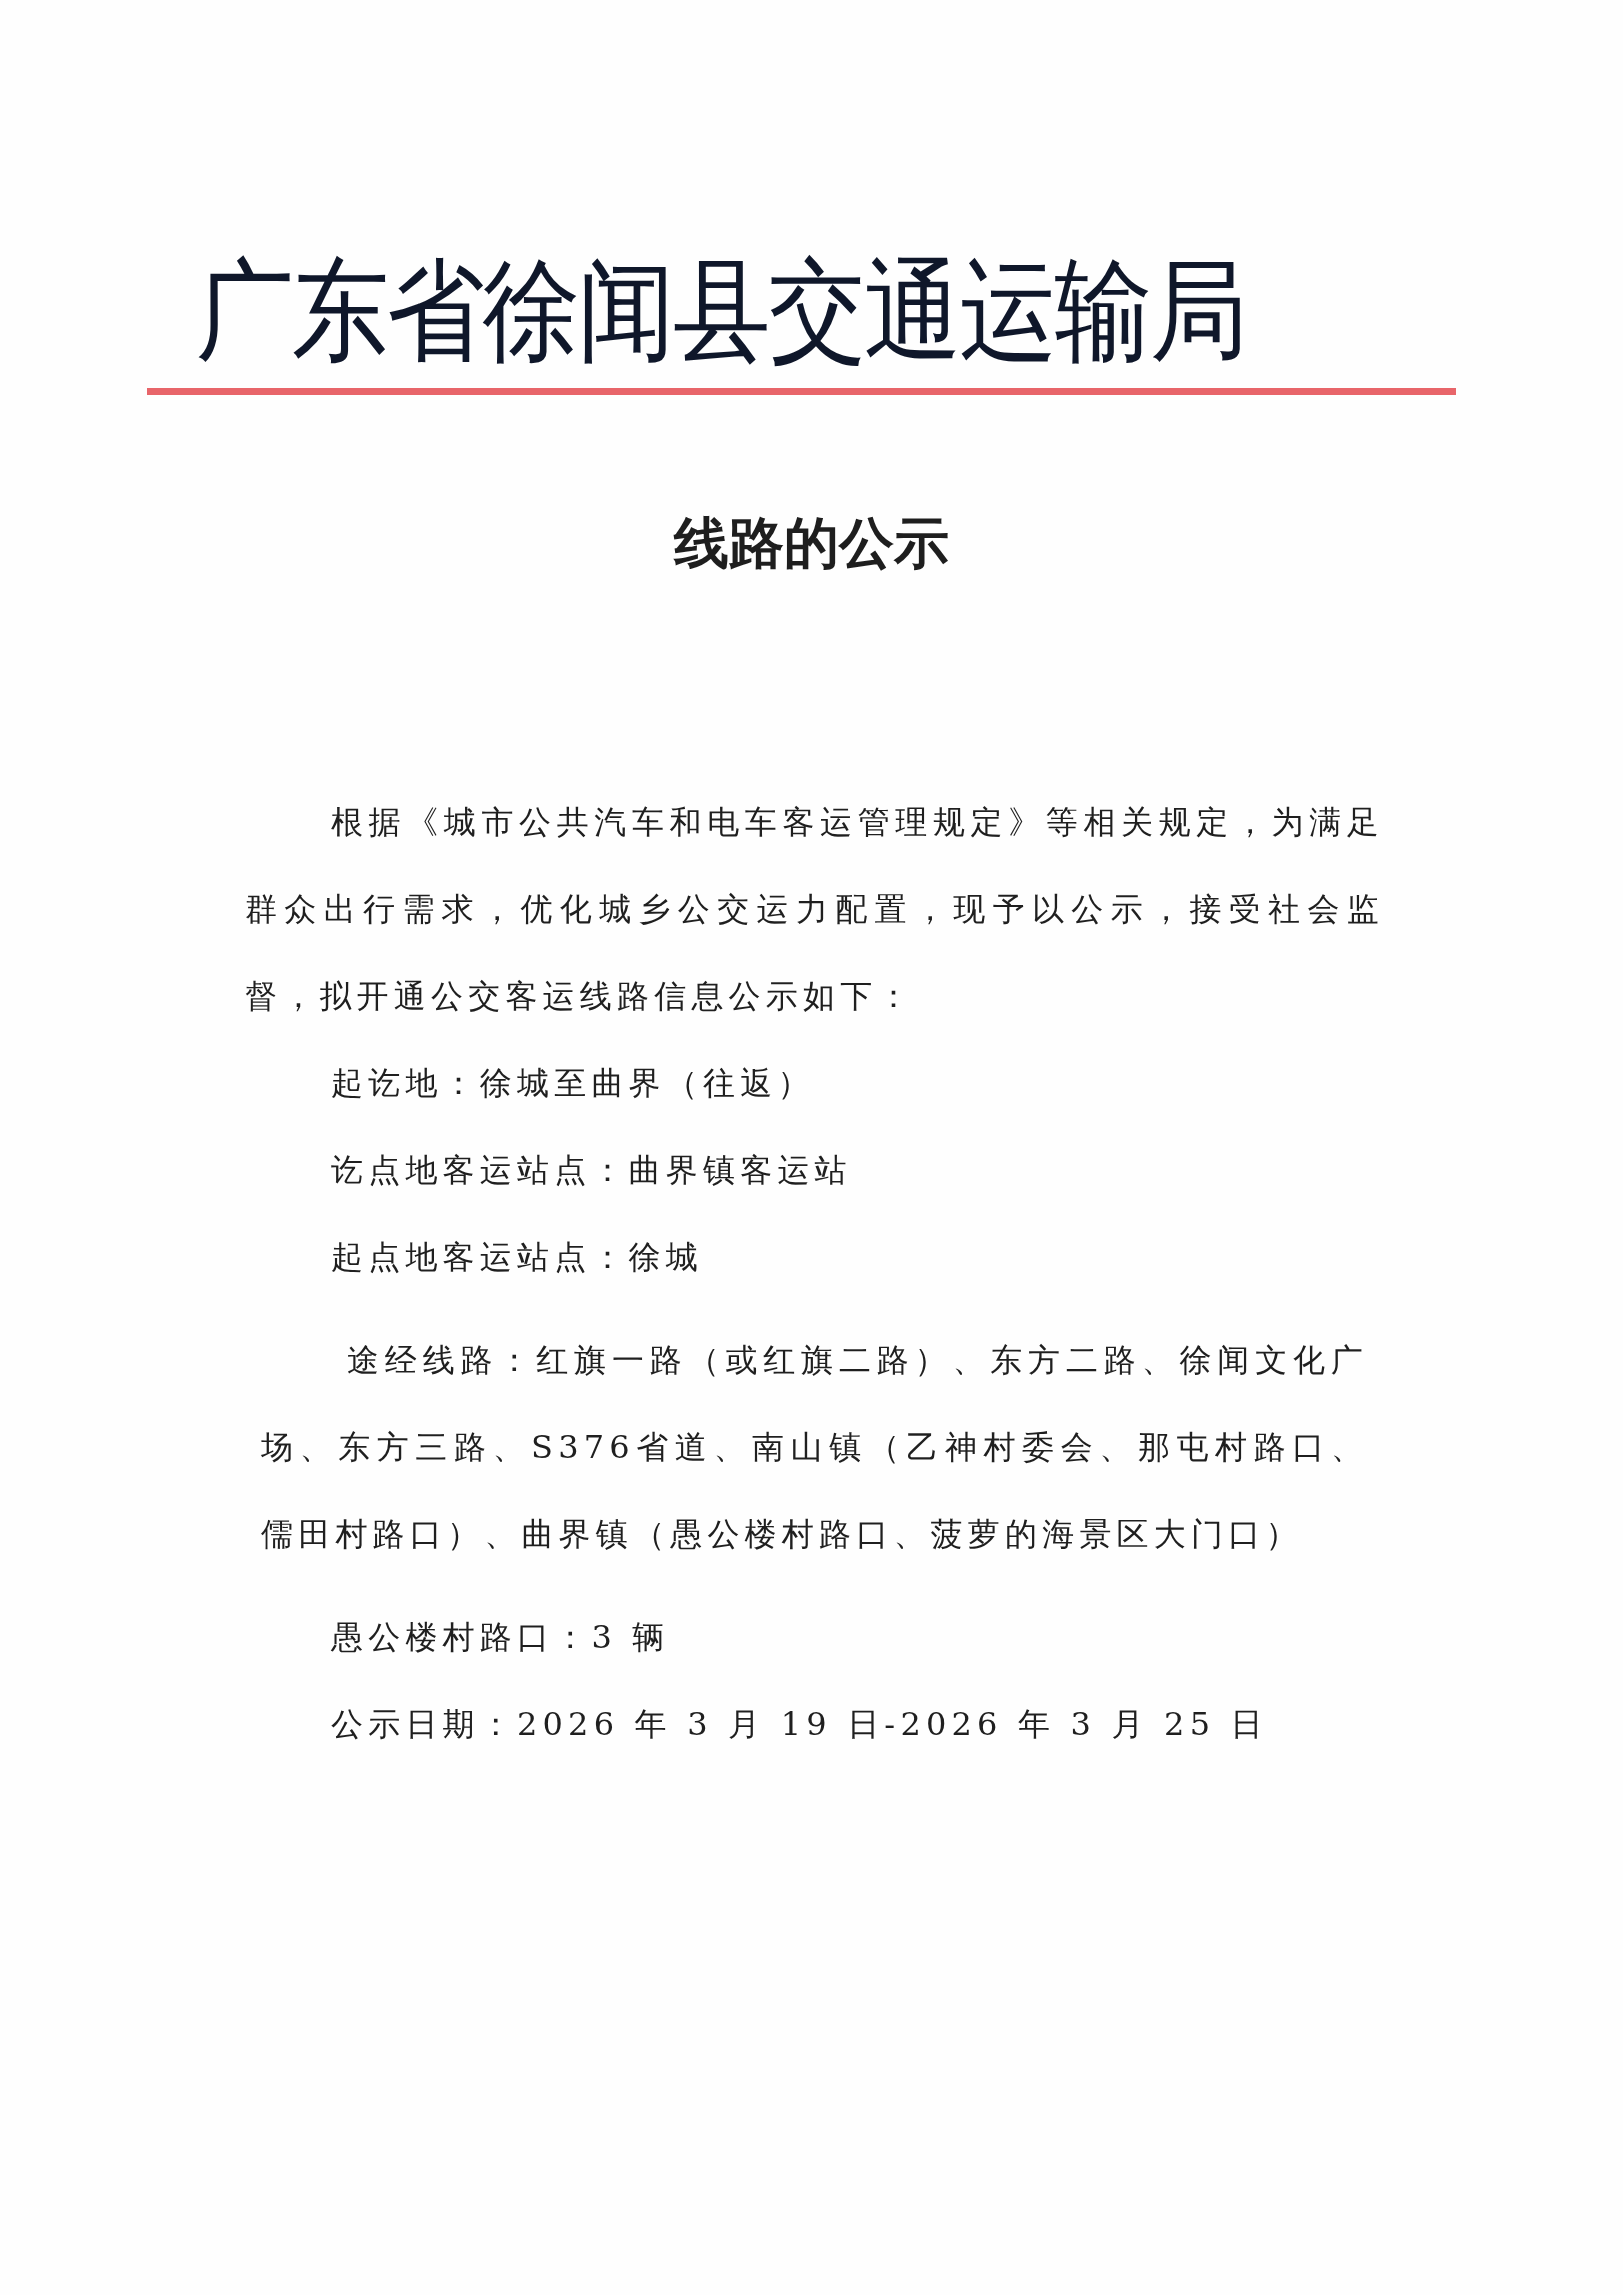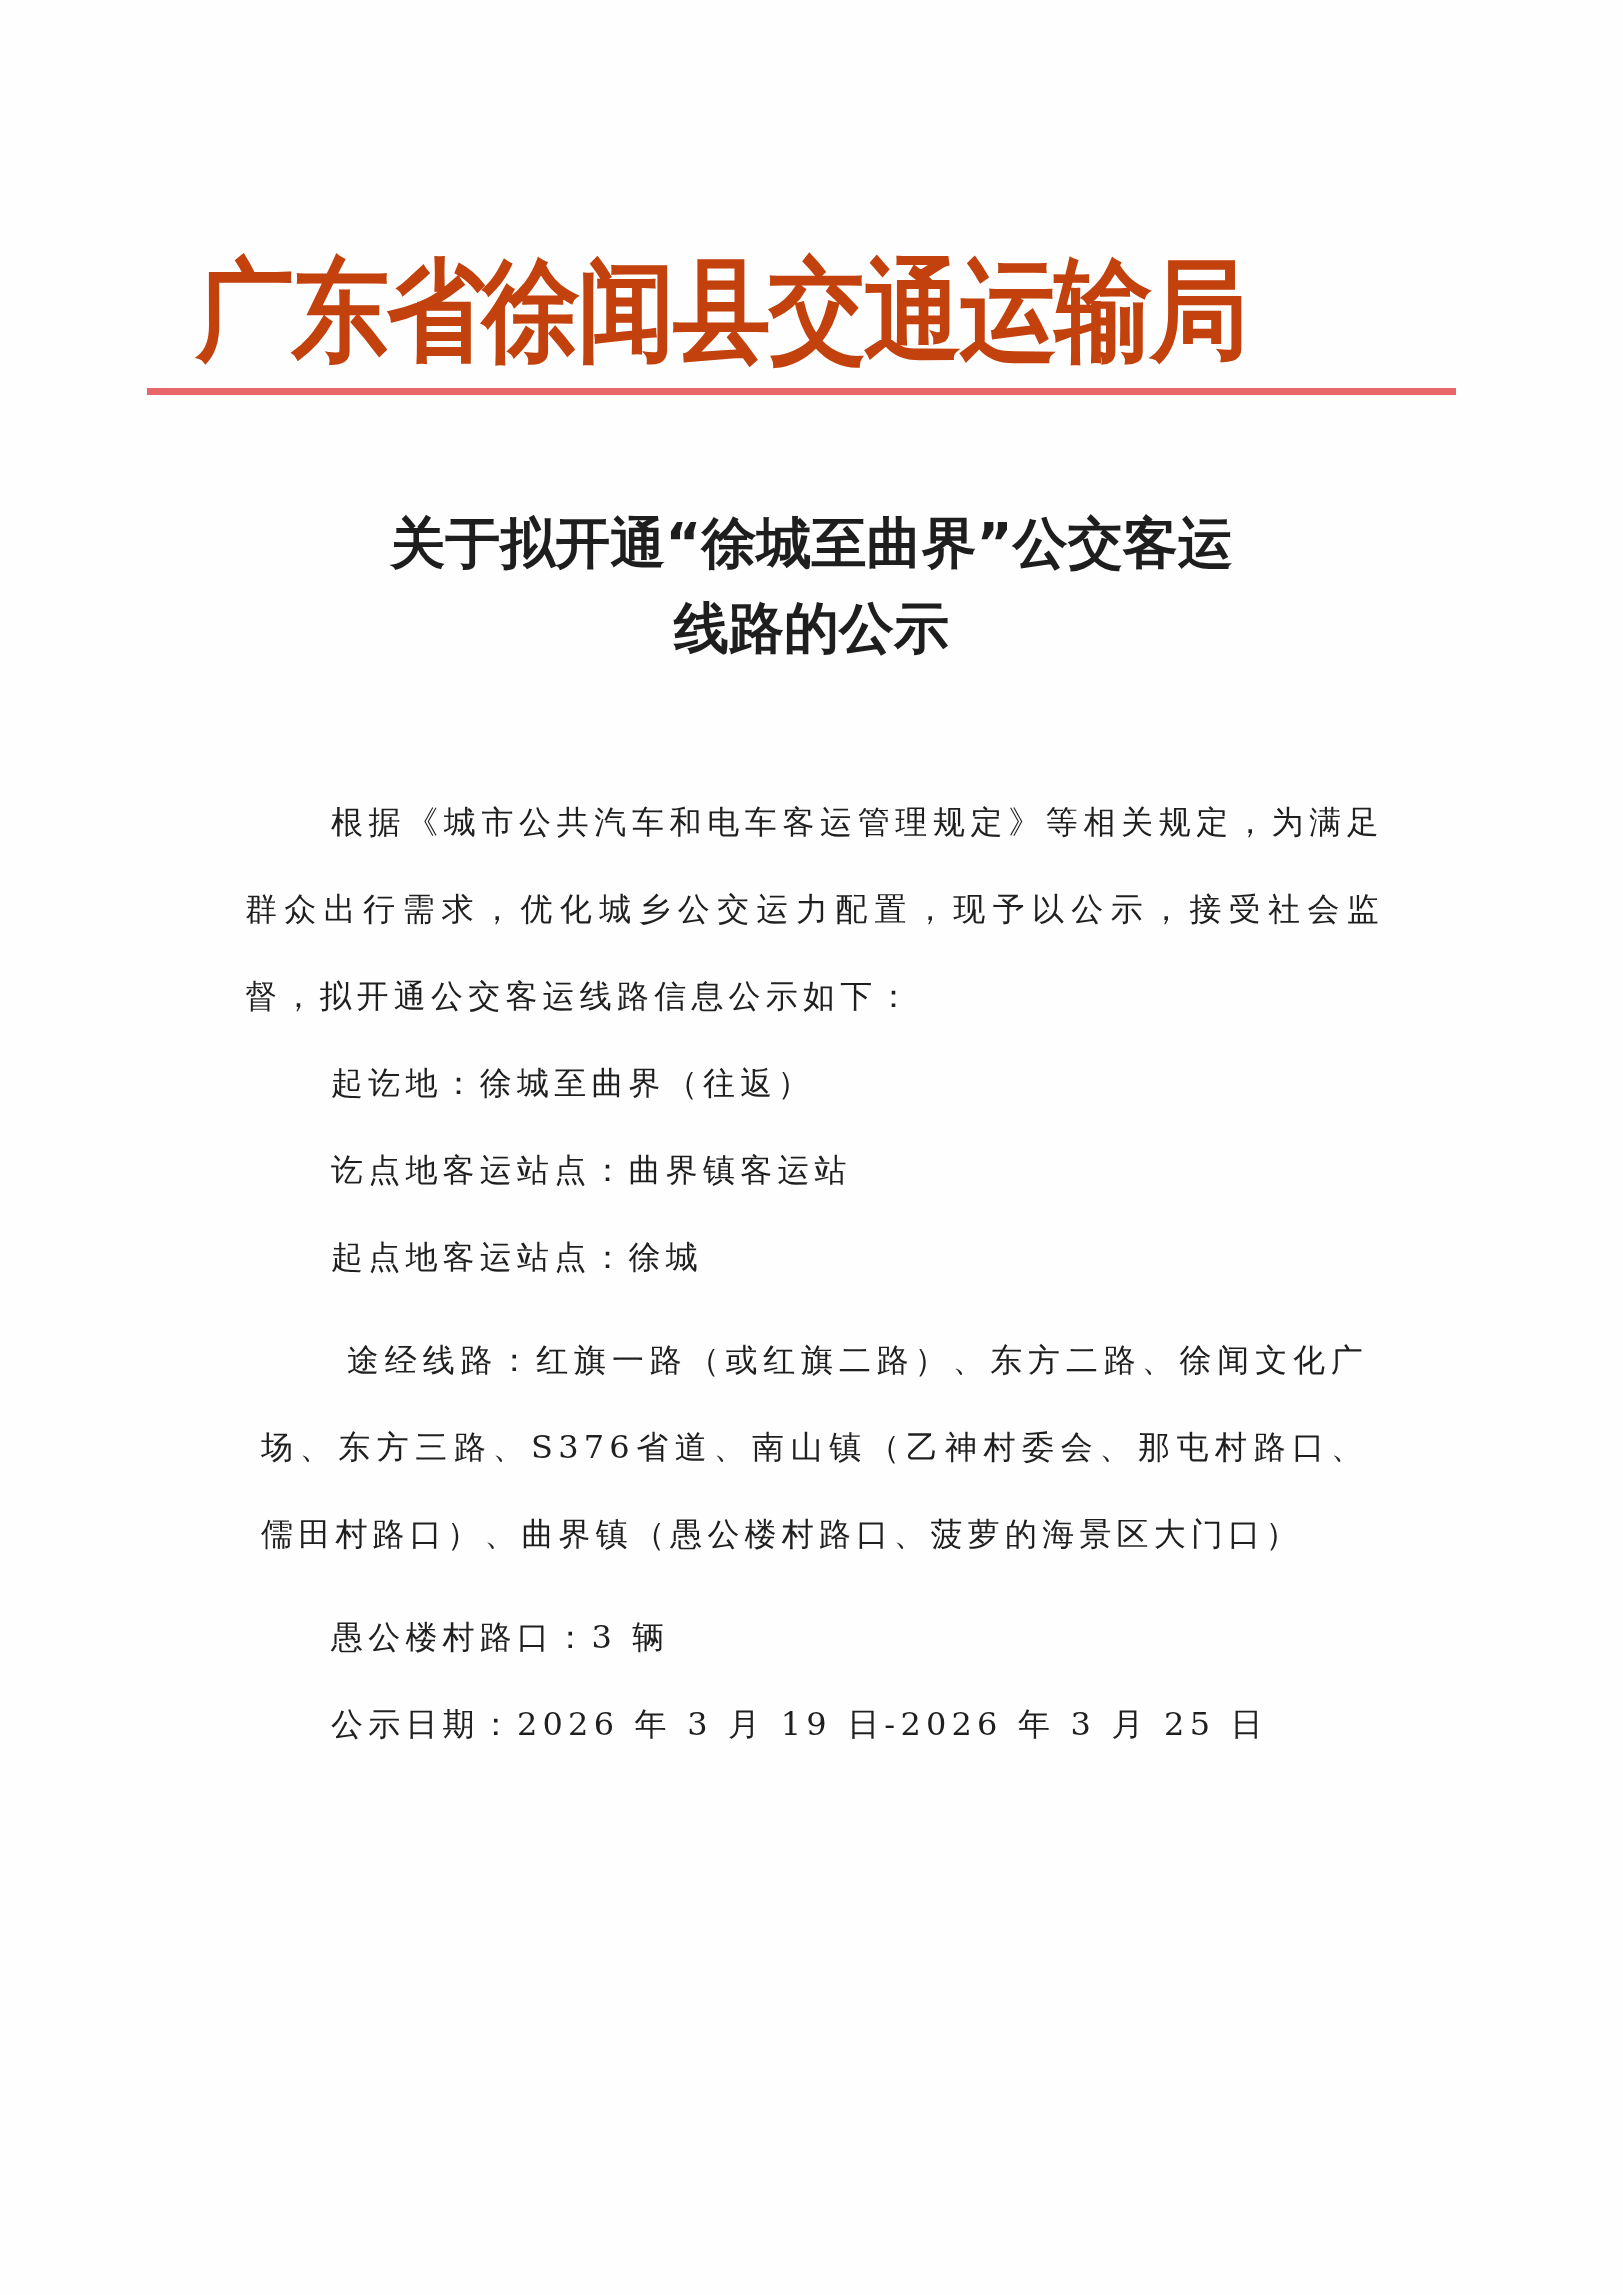--- a/index.html
+++ b/index.html
@@ -23,23 +23,23 @@
     
     .masthead {
       position: absolute;
       left: 196px;
       top: 245px;
       width: 1211px;
       height: 131px;
       display: flex;
       justify-content: space-between;
       align-items: flex-end;
-      color: #c2410c;
+      color: #0f172a;
       font-family: "DejaVu Serif", "Liberation Serif", serif;
-      font-weight: bold;
+      font-weight: normal;
       font-size: 111px;
       line-height: 131px;
       letter-spacing: 0;
     }
     .masthead-text {
       display: inline-block;
       transform: scaleX(0.88);
       transform-origin: left center;
       white-space: nowrap;
       letter-spacing: -2.6px;
@@ -107,21 +107,20 @@
 <body>
 
 <div class="page">
 
   <div class="masthead">
     <span class="masthead-text">广东省徐闻县交通运输局</span>
   </div>
   <div class="masthead-rule"></div>
 
   <div class="doc-title">
-    <span class="line">关于拟开通“徐城至曲界”公交客运</span>
     <span class="line">线路的公示</span>
   </div>
 
   <div class="body">
     <p class="para indent">根据《城市公共汽车和电车客运管理规定》等相关规定，为满足群众出行需求，优化城乡公交运力配置，现予以公示，接受社会监督，拟开通公交客运线路信息公示如下：</p>
 
     <p class="field">
       <span class="label">起讫地：</span><span class="value">徐城至曲界（往返）</span>
     </p>
 

